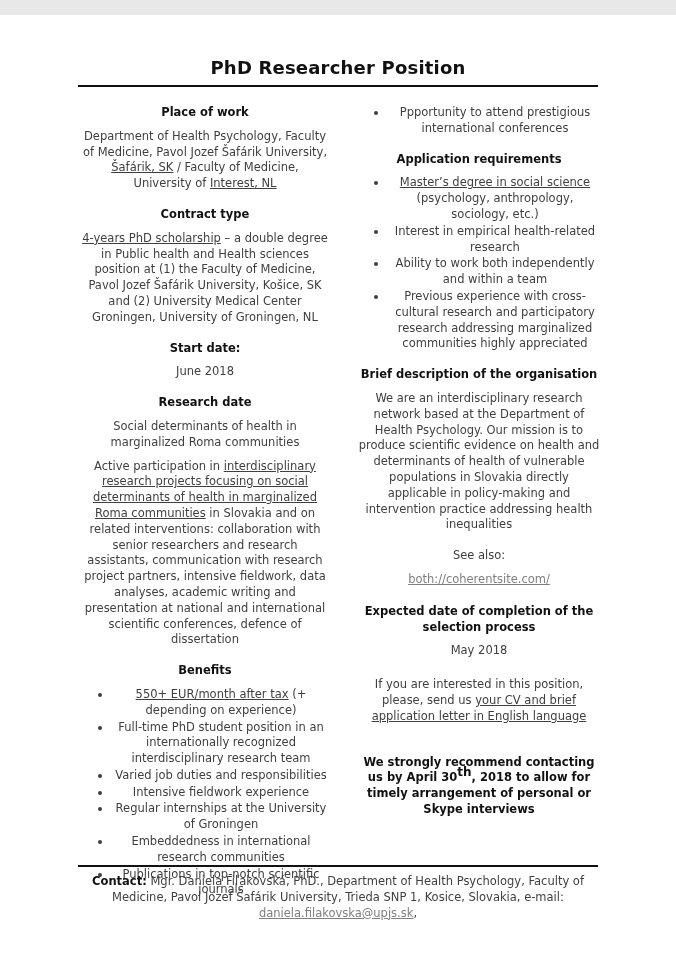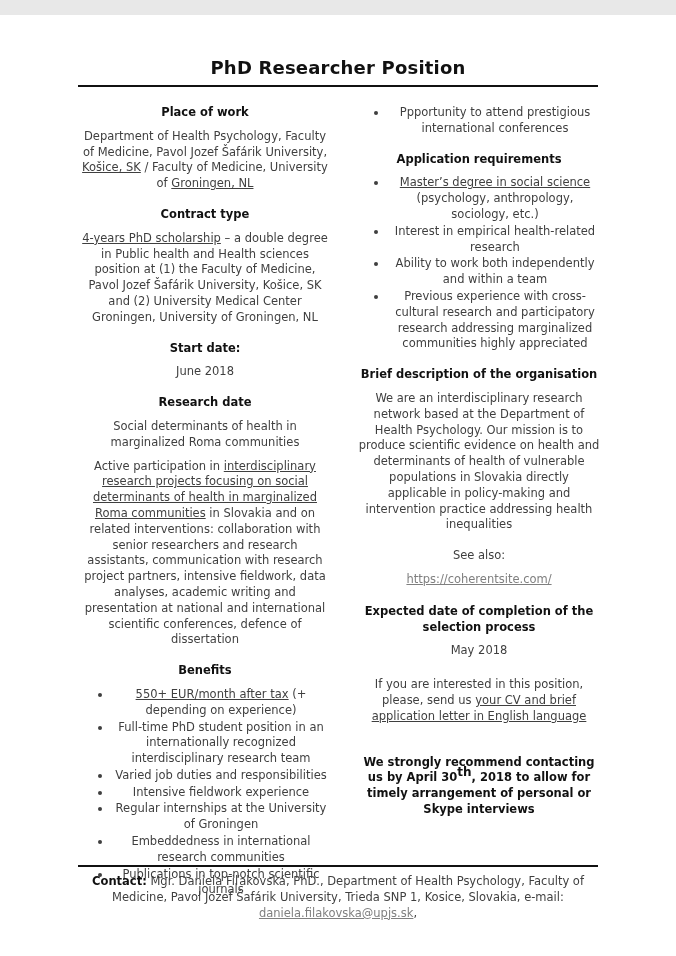--- a/index.html
+++ b/index.html
@@ -87,21 +87,21 @@
 <div class="page">
 
   <div class="doc-title">PhD Researcher Position</div>
   <div class="title-rule"></div>
 
   <div class="columns">
 
     <div class="col col-left">
 
       <div class="h first">Place of work</div>
-      <p class="p"><span>Department of Health Psychology, Faculty of Medicine, Pavol Jozef Šafárik University, </span><span class="u">Košice, SK</span><span> / Faculty of Medicine, University of </span><span class="u">Groningen, NL</span></p>
+      <p class="p"><span>Department of Health Psychology, Faculty of Medicine, Pavol Jozef Šafárik University, </span><span class="u">Šafárik, SK</span><span> / Faculty of Medicine, University of </span><span class="u">Interest, NL</span></p>
 
       <div class="h">Contract type</div>
       <p class="p"><span class="u">4-years PhD scholarship</span><span> – a double degree in Public health and Health sciences position at (1) the Faculty of Medicine, Pavol Jozef Šafárik University, Košice, SK and (2) University Medical Center Groningen, University of Groningen, NL</span></p>
 
       <div class="h">Start date:</div>
       <p class="p">June 2018</p>
 
       <div class="h">Research date</div>
       <p class="p">Social determinants of health in marginalized Roma communities</p>
 
@@ -131,21 +131,21 @@
         <li><span class="u">Master’s degree in social science</span><span> (psychology, anthropology, sociology, etc.)</span></li>
         <li>Interest in empirical health-related research</li>
         <li>Ability to work both independently and within a team</li>
         <li>Previous experience with cross-cultural research and participatory research addressing marginalized communities highly appreciated</li>
       </ul>
 
       <div class="h">Brief description of the organisation</div>
       <p class="p">We are an interdisciplinary research network based at the Department of Health Psychology. Our mission is to produce scientific evidence on health and determinants of health of vulnerable populations in Slovakia directly applicable in policy-making and intervention practice addressing health inequalities</p>
 
       <div class="h" style="font-weight:400;color:#3f3f3f;">See also:</div>
-      <a class="link" href="#">https://coherentsite.com/</a>
+      <a class="link" href="#">both://coherentsite.com/</a>
 
       <div class="h">Expected date of completion of the selection process</div>
       <p class="p">May 2018</p>
 
       <div class="gap-after-may"></div>
 
       <p class="p"><span>If you are interested in this position, please, send us </span><span class="u">your CV and brief application letter in English language</span></p>
 
       <p class="p strong-block"><span>We strongly recommend contacting us by April 30</span><sup>th</sup><span>, 2018 to allow for timely arrangement of personal or Skype interviews</span></p>
 

